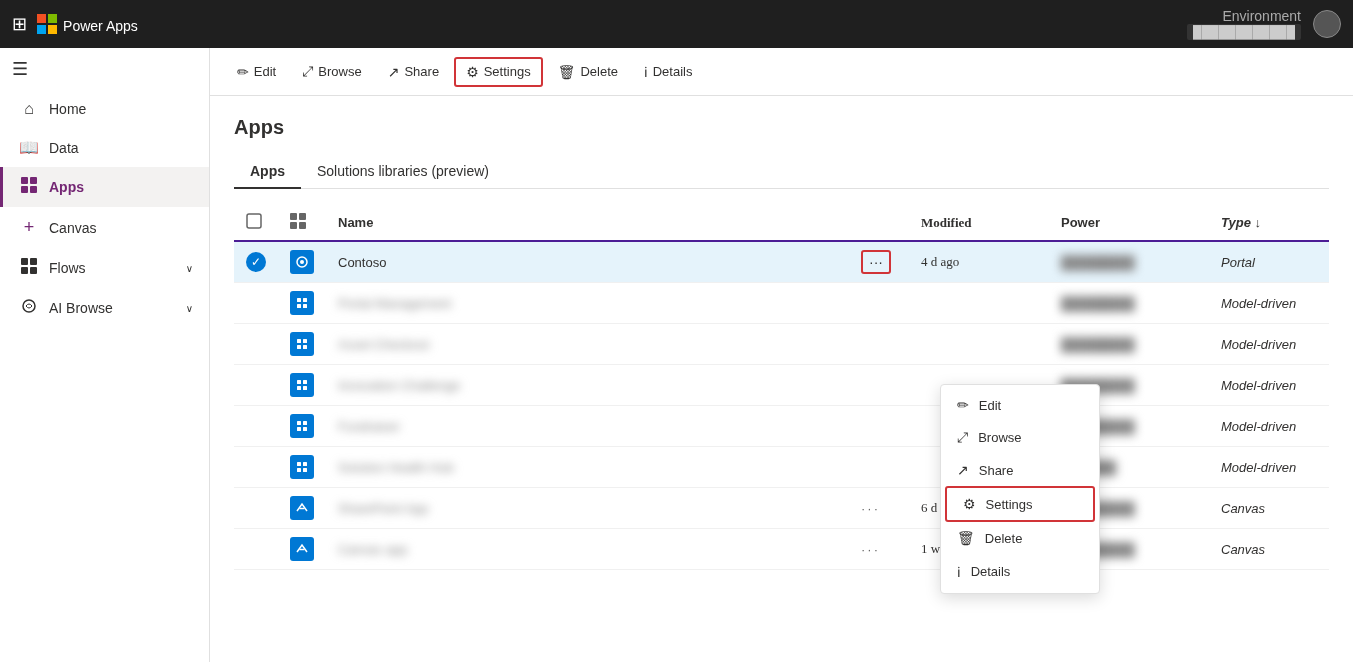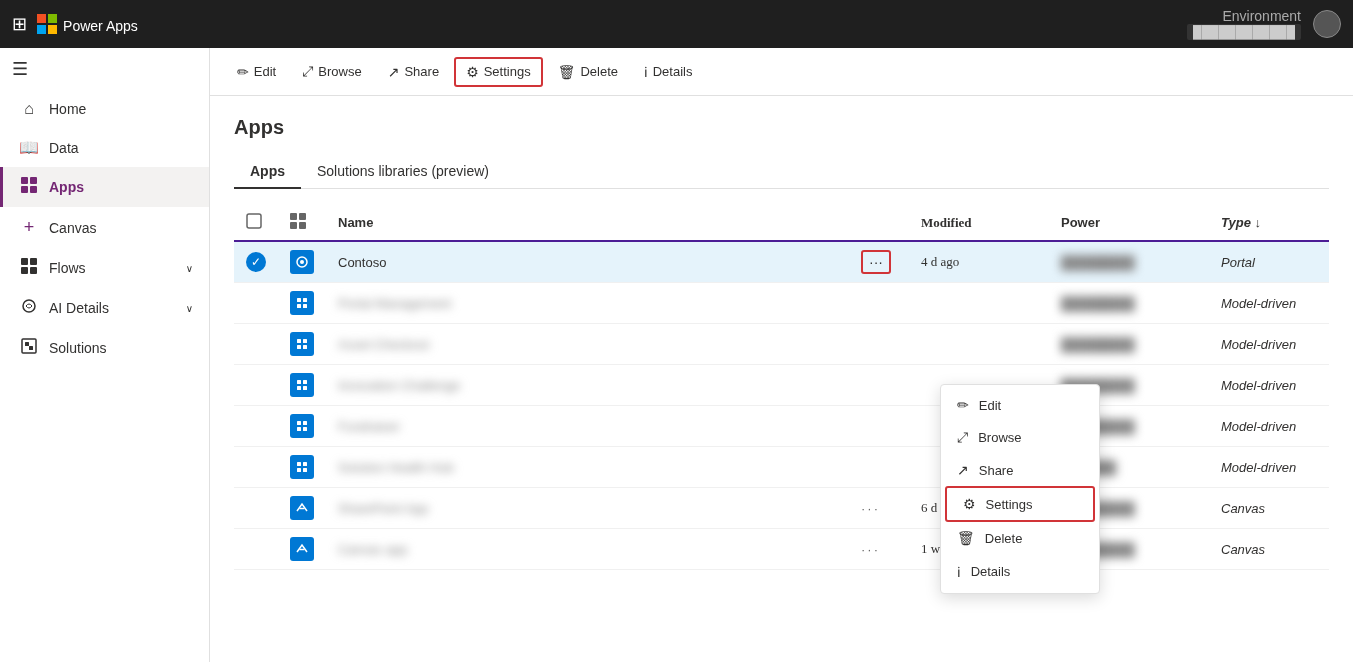--- a/index.html
+++ b/index.html
@@ -210,32 +210,22 @@
       <span>Flows</span>
       <span class="chevron">∨</span>
     </div>
     <div class="sidebar-item">
       <span class="icon">
         <svg width="16" height="16" viewBox="0 0 16 16" fill="none">
           <circle cx="8" cy="8" r="6" stroke="#323130" stroke-width="1.5" fill="none"></circle>
           <path d="M5 8 Q8 4 11 8 Q8 12 5 8Z" stroke="#323130" stroke-width="1" fill="none"></path>
         </svg>
       </span>
-      <span>AI Details</span>
+      <span>AI Browse</span>
       <span class="chevron">∨</span>
-    </div>
-    <div class="sidebar-item">
-      <span class="icon">
-        <svg width="16" height="16" viewBox="0 0 16 16" fill="none">
-          <rect x="1" y="1" width="14" height="14" rx="1" stroke="#323130" stroke-width="1.5" fill="none"></rect>
-          <rect x="4" y="4" width="4" height="4" rx="0.5" fill="#323130"></rect>
-          <rect x="8" y="8" width="4" height="4" rx="0.5" fill="#323130"></rect>
-        </svg>
-      </span>
-      <span>Solutions</span>
     </div>
   </aside>
 
   <main class="content">
 
     <div class="toolbar">
       <button class="toolbar-btn">
         <span class="tb-icon">✏</span>
         <span>Edit</span>
       </button>

